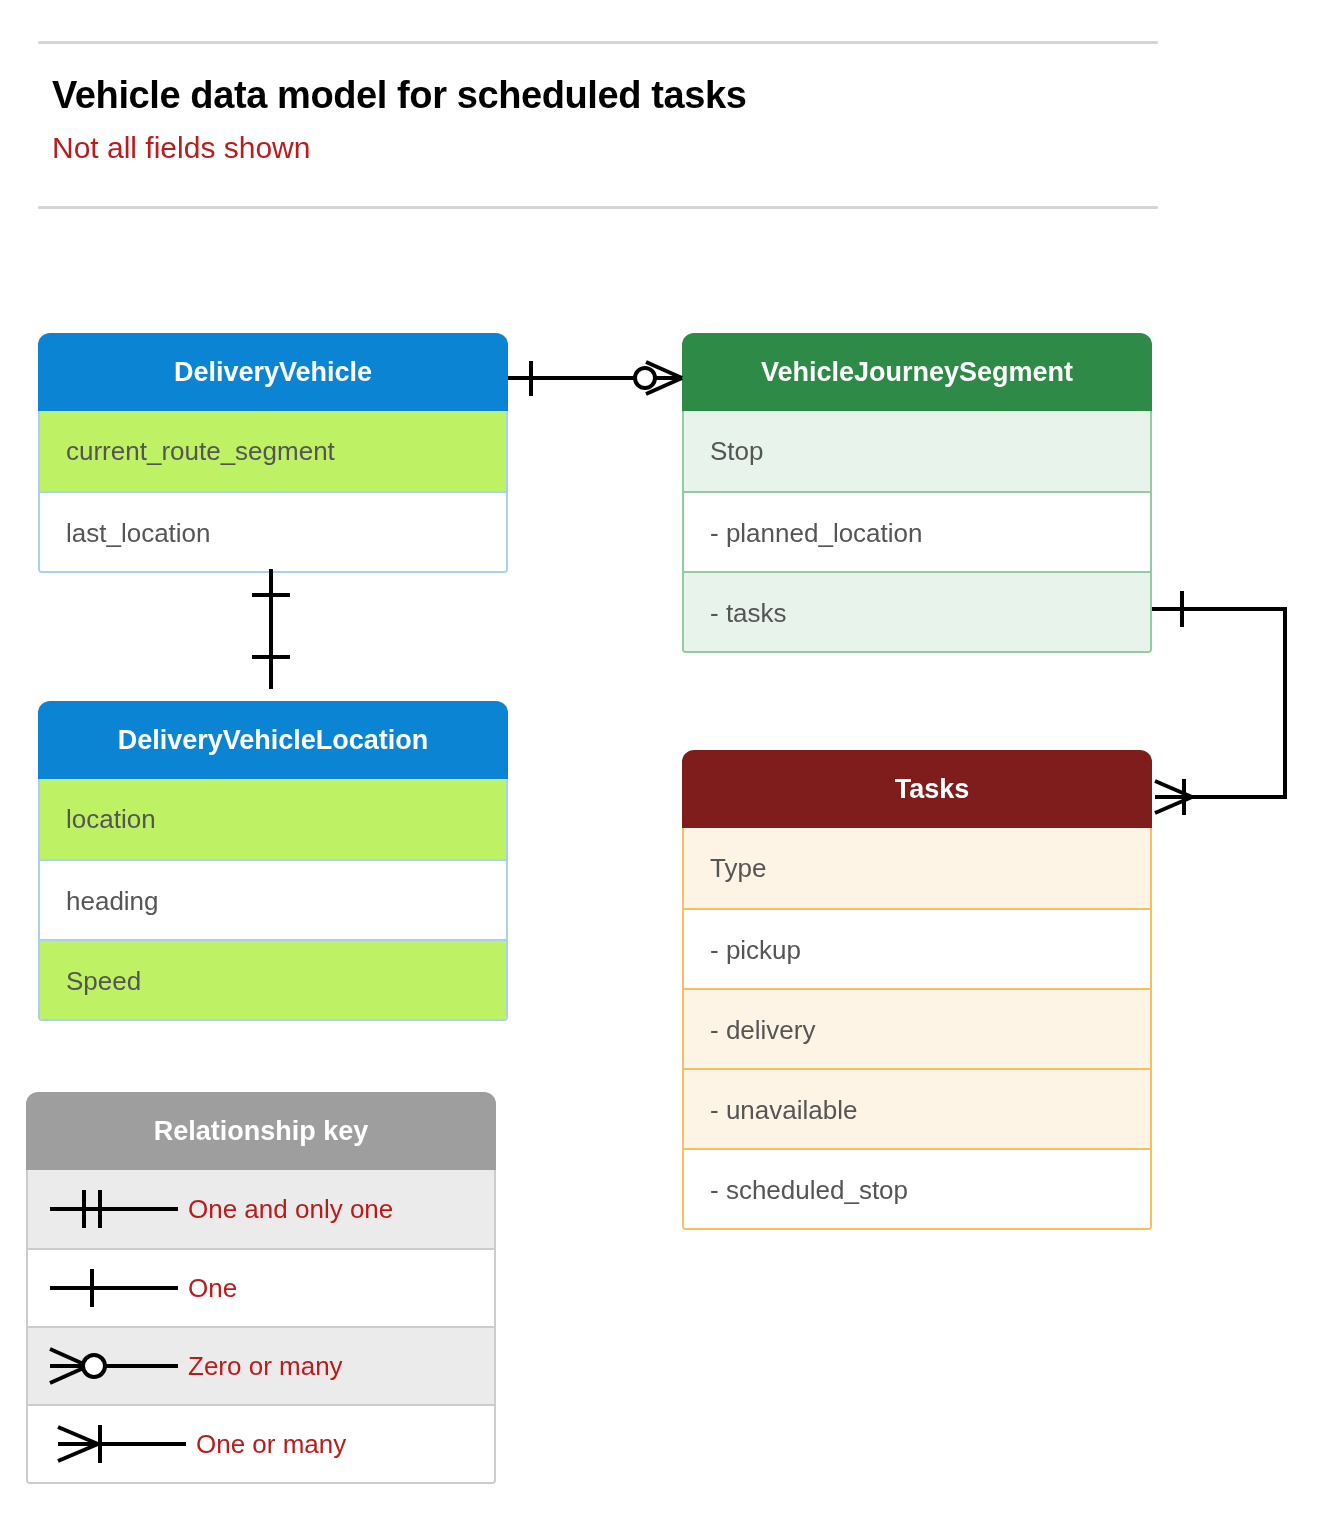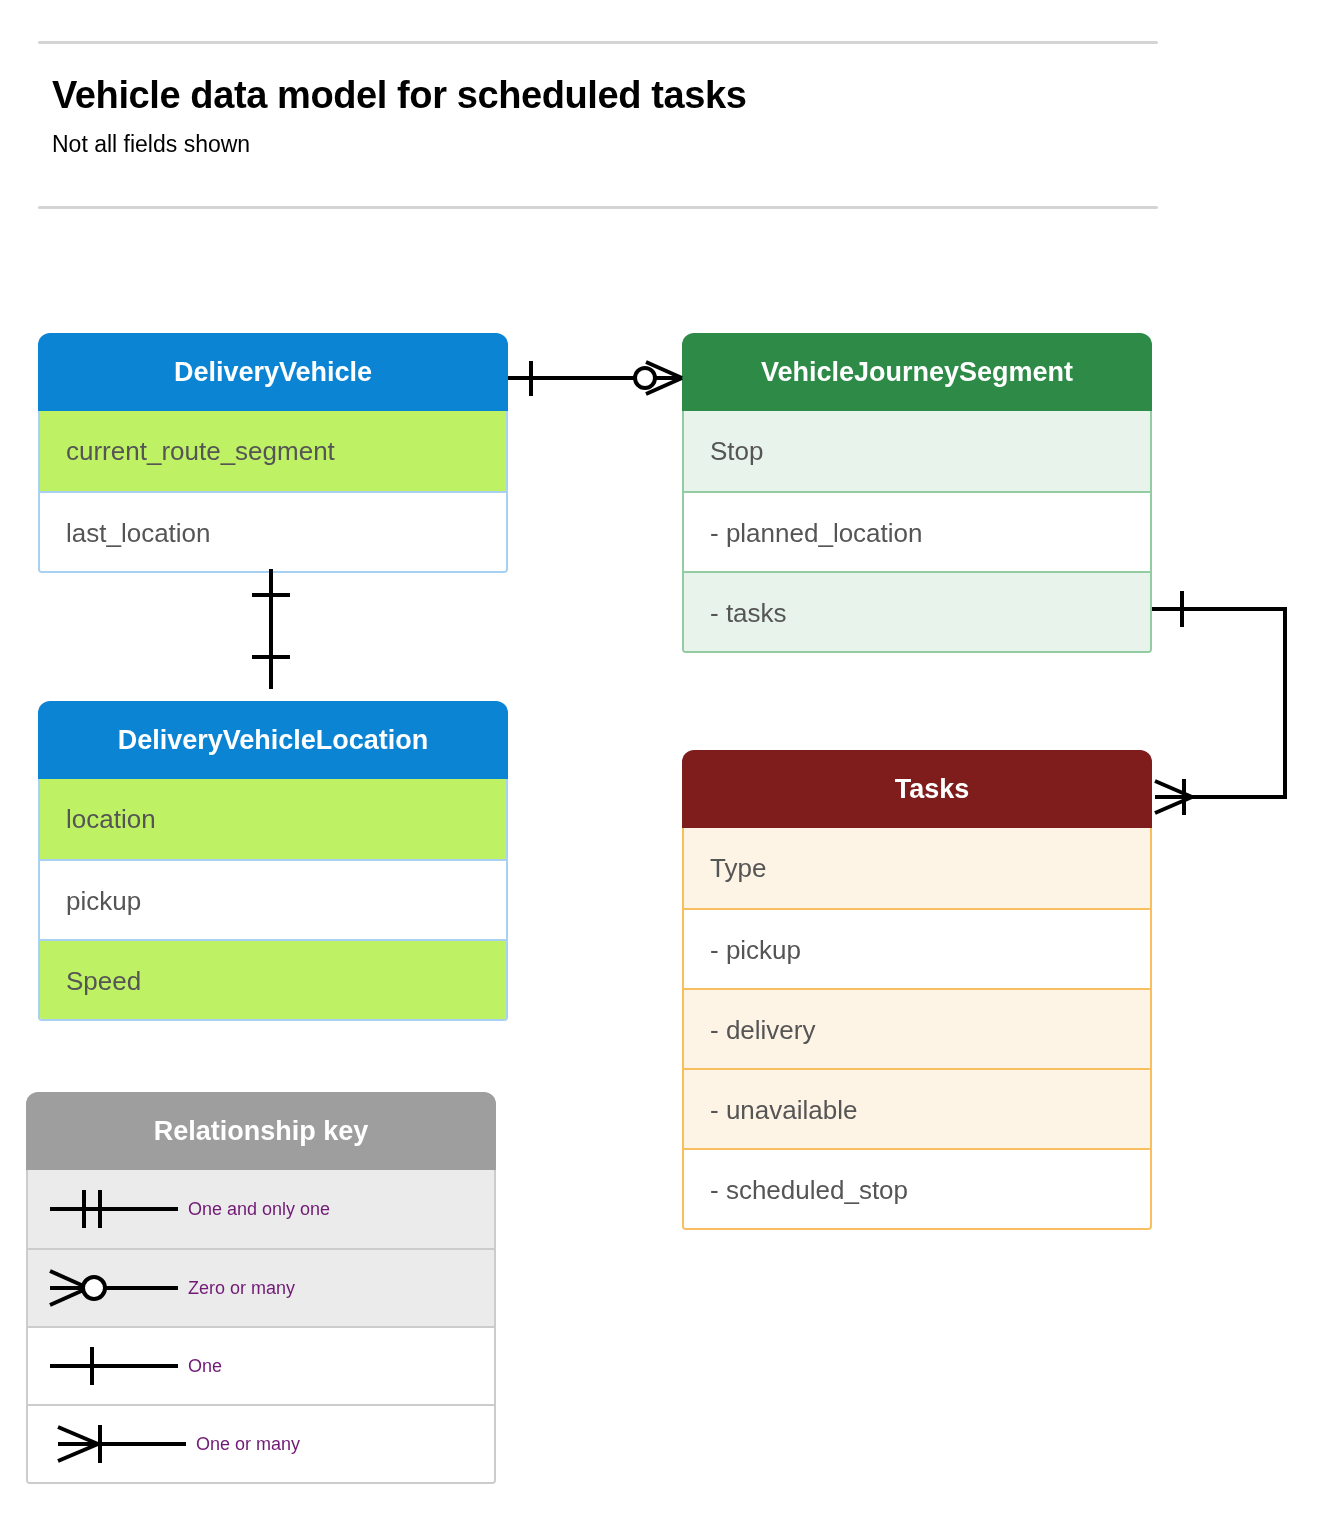--- a/index.html
+++ b/index.html
@@ -34,23 +34,23 @@
     font-size: 38px;
     font-weight: bold;
     color: #000000;
     letter-spacing: -0.4px;
     white-space: nowrap;
   }
   .page-subtitle {
     position: absolute;
     left: 52px;
     top: 131px;
-    font-size: 23px;
+    font-size: 30px;
     font-weight: normal;
-    color: #000000;
+    color: #b91c1c;
     white-space: nowrap;
   }
 
   
   .entity {
     position: absolute;
     box-sizing: border-box;
   }
   .entity-header {
     box-sizing: border-box;
@@ -124,22 +124,22 @@
   }
   .legend-row + .legend-row { border-top-style: solid; border-top-width: 2px; }
   .legend-sym {
     width: 160px;
     flex: 0 0 160px;
     height: 78px;
     padding-left: 20px;
     box-sizing: border-box;
   }
   .legend-label {
-    font-size: 18px;
-    color: #701a75;
+    font-size: 26px;
+    color: #b91c1c;
     white-space: nowrap;
   }
 
   
   #connectors {
     position: absolute;
     left: 0;
     top: 0;
     width: 1325px;
     height: 1530px;
@@ -168,21 +168,21 @@
     <div class="entity-row alt">Stop</div>
     <div class="entity-row">-  planned_location</div>
     <div class="entity-row alt">- tasks</div>
   </div>
 </div>
 
 <div class="entity theme-blue" id="ent-vehicle-location">
   <div class="entity-header">DeliveryVehicleLocation</div>
   <div class="entity-rows">
     <div class="entity-row alt">location</div>
-    <div class="entity-row">pickup</div>
+    <div class="entity-row">heading</div>
     <div class="entity-row alt">Speed</div>
   </div>
 </div>
 
 <div class="entity theme-orange" id="ent-tasks">
   <div class="entity-header">Tasks</div>
   <div class="entity-rows">
     <div class="entity-row alt">Type</div>
     <div class="entity-row">-  pickup</div>
     <div class="entity-row alt">-  delivery</div>
@@ -199,41 +199,41 @@
       <div class="legend-sym">
         <svg width="140" height="78" viewBox="0 0 140 78">
           <line x1="2" y1="39" x2="130" y2="39" stroke="#000" stroke-width="4"></line>
           <line x1="36" y1="20" x2="36" y2="58" stroke="#000" stroke-width="4"></line>
           <line x1="52" y1="20" x2="52" y2="58" stroke="#000" stroke-width="4"></line>
         </svg>
       </div>
       <div class="legend-label">One and only one</div>
     </div>
 
+    <div class="legend-row entity-row" style="padding-left:0;line-height:normal;height:78px;">
+      <div class="legend-sym">
+        <svg width="140" height="78" viewBox="0 0 140 78">
+          <line x1="2" y1="39" x2="130" y2="39" stroke="#000" stroke-width="4"></line>
+          <line x1="44" y1="20" x2="44" y2="58" stroke="#000" stroke-width="4"></line>
+        </svg>
+      </div>
+      <div class="legend-label">One</div>
+    </div>
+
     <div class="legend-row alt entity-row" style="padding-left:0;line-height:normal;height:78px;">
       <div class="legend-sym">
         <svg width="140" height="78" viewBox="0 0 140 78">
           <line x1="46" y1="39" x2="130" y2="39" stroke="#000" stroke-width="4"></line>
           <line x1="2" y1="22" x2="40" y2="39" stroke="#000" stroke-width="4"></line>
           <line x1="2" y1="39" x2="40" y2="39" stroke="#000" stroke-width="4"></line>
           <line x1="2" y1="56" x2="40" y2="39" stroke="#000" stroke-width="4"></line>
           <circle cx="46" cy="39" r="11" fill="#fff" stroke="#000" stroke-width="4"></circle>
         </svg>
       </div>
       <div class="legend-label">Zero or many</div>
-    </div>
-
-    <div class="legend-row entity-row" style="padding-left:0;line-height:normal;height:78px;">
-      <div class="legend-sym">
-        <svg width="140" height="78" viewBox="0 0 140 78">
-          <line x1="2" y1="39" x2="130" y2="39" stroke="#000" stroke-width="4"></line>
-          <line x1="44" y1="20" x2="44" y2="58" stroke="#000" stroke-width="4"></line>
-        </svg>
-      </div>
-      <div class="legend-label">One</div>
     </div>
 
     <div class="legend-row entity-row" style="padding-left:8px;line-height:normal;height:78px;">
       <div class="legend-sym">
         <svg width="140" height="78" viewBox="0 0 140 78">
           <line x1="2" y1="39" x2="130" y2="39" stroke="#000" stroke-width="4"></line>
           <line x1="2" y1="22" x2="42" y2="39" stroke="#000" stroke-width="4"></line>
           <line x1="2" y1="56" x2="42" y2="39" stroke="#000" stroke-width="4"></line>
           <line x1="44" y1="20" x2="44" y2="58" stroke="#000" stroke-width="4"></line>
         </svg>

